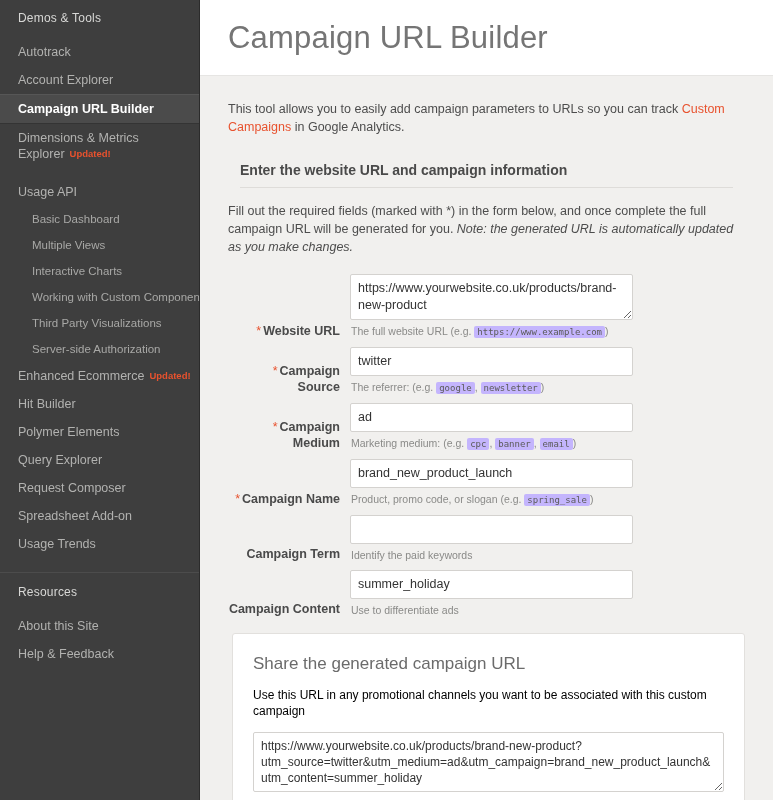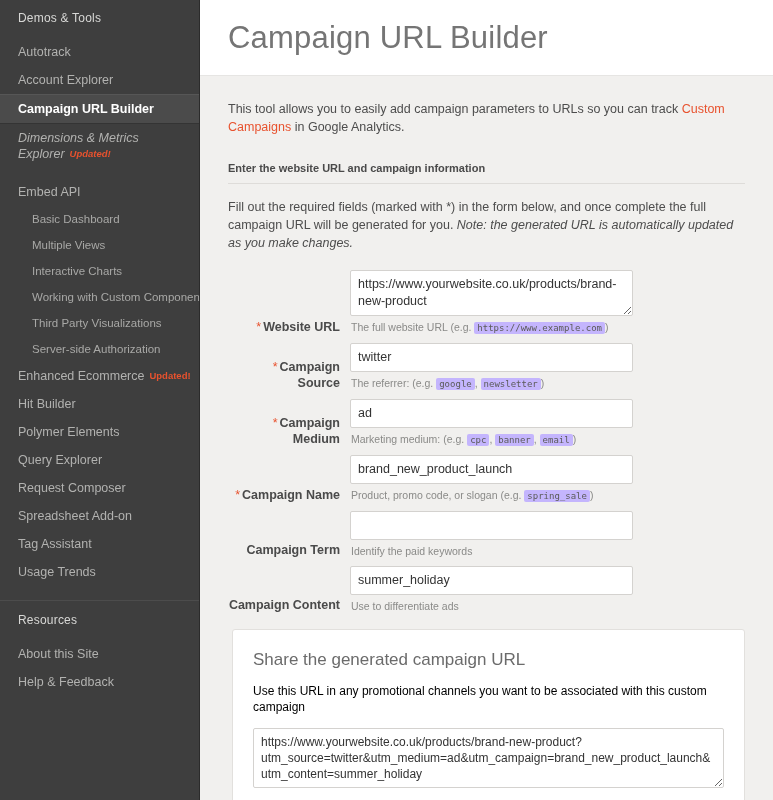--- a/index.html
+++ b/index.html
@@ -58,21 +58,21 @@
     border-top: 1px solid #565656;
     border-bottom: 1px solid #343434;
   }
   .side-item .badge {
     color: #e8522e;
     font-size: 9.5px;
     font-weight: bold;
     margin-left: 5px;
     vertical-align: 1px;
   }
-  .side-item.wrapbadge { white-space: normal; font-style: italic; }
+  .side-item.wrapbadge { white-space: normal; }
   .side-spacer { height: 10px; }
 
   
   .main {
     flex: 1;
     height: 800px;
     overflow: hidden;
     background: #f1f0ee;
     position: relative;
   }
@@ -96,24 +96,24 @@
   .intro {
     font-size: 12.5px;
     line-height: 18px;
     color: #4d4d4d;
     margin: 0 0 26px 0;
     max-width: 520px;
   }
   .intro a { color: #e8522e; text-decoration: none; }
 
   .section-title {
-    font-size: 11px;
+    font-size: 14px;
     color: #4a4a4a;
     font-weight: bold;
-    margin: 0;
+    margin: 12px;
     padding-bottom: 9px;
     border-bottom: 1px solid #dedcd9;
   }
   .section-desc {
     font-size: 12.5px;
     line-height: 18px;
     color: #4d4d4d;
     margin: 14px 0 18px 0;
     max-width: 525px;
   }
@@ -225,36 +225,35 @@
       <a class="side-item" href="#"><span>Autotrack</span></a>
 
       <a class="side-item" href="#"><span>Account Explorer</span></a>
 
       <a class="side-item active" href="#"><span>Campaign URL Builder</span></a>
 
       <a class="side-item wrapbadge" href="#"><span>Dimensions &amp; Metrics Explorer</span><span class="badge">Updated!</span></a>
 
       <div class="side-spacer"></div>
 
-      <a class="side-item" href="#"><span>Embed API</span></a>
+      <a class="side-item" href="#"><span>Usage API</span></a>
 
       <a class="side-item sub" href="#"><span>Basic Dashboard</span></a>
       <a class="side-item sub" href="#"><span>Multiple Views</span></a>
       <a class="side-item sub" href="#"><span>Interactive Charts</span></a>
       <a class="side-item sub" href="#"><span>Working with Custom Components</span></a>
       <a class="side-item sub" href="#"><span>Third Party Visualizations</span></a>
       <a class="side-item sub" href="#"><span>Server-side Authorization</span></a>
 
       <a class="side-item" href="#"><span>Enhanced Ecommerce</span><span class="badge">Updated!</span></a>
       <a class="side-item" href="#"><span>Hit Builder</span></a>
       <a class="side-item" href="#"><span>Polymer Elements</span></a>
       <a class="side-item" href="#"><span>Query Explorer</span></a>
       <a class="side-item" href="#"><span>Request Composer</span></a>
       <a class="side-item" href="#"><span>Spreadsheet Add-on</span></a>
-      <a class="side-item" href="#"><span>Tag Assistant</span></a>
       <a class="side-item" href="#"><span>Usage Trends</span></a>
     </div>
 
     <div class="side-group resources">
       <div class="side-group-title">Resources</div>
       <a class="side-item" href="#"><span>About this Site</span></a>
       <a class="side-item" href="#"><span>Help &amp; Feedback</span></a>
     </div>
   </nav>
 

